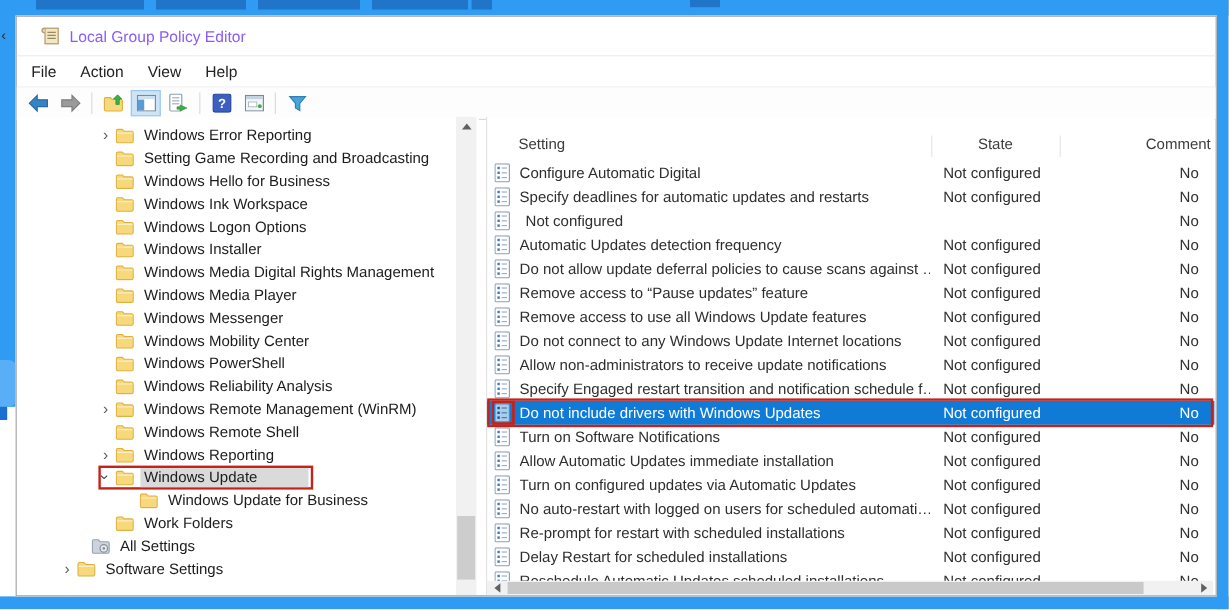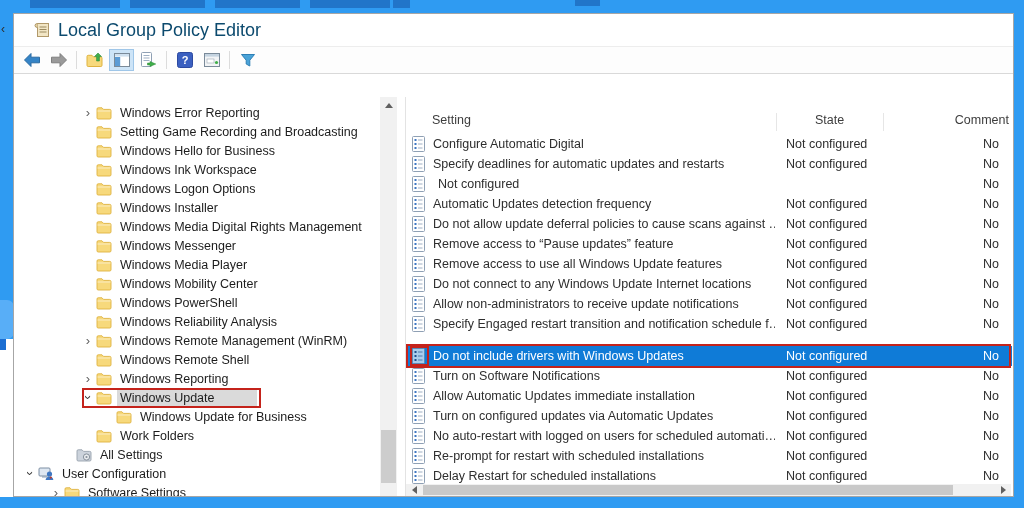--- a/index.html
+++ b/index.html
@@ -15,21 +15,21 @@
   .frame-left-light{left:0;top:300px;width:14px;height:39px;background:#58aef7;border-radius:0 7px 7px 0;}
   .frame-left-nub{left:0;top:339px;width:6px;height:11px;background:#1b6ed2;}
   .patch{position:absolute;top:0;height:8px;background:rgba(20,80,160,.50);}
   .edge-mark{position:absolute;left:1px;top:22px;color:#2d2d2d;font-size:12px;z-index:5;}
 
   
   #win{position:absolute;left:13px;top:13px;width:1001px;height:484px;background:#fff;
        border:1px solid #a6a6a6;box-sizing:border-box;}
   .titlebar{height:32px;display:flex;align-items:center;padding-left:19px;border-bottom:1px solid #ededed;}
   .titlebar .t-icon{display:flex;margin-right:7px;}
-  .title-text{font-size:18px;color:#0c4a6e;}
+  .title-text{font-size:13px;color:#8b5cf6;}
   .menubar{height:25px;display:flex;align-items:center;padding-left:2px;border-bottom:1px solid #f1f1f1;}
   .menu-item{font-size:13px;color:#222;padding:3px 10px;}
   .toolbar{height:26px;display:flex;align-items:center;padding-left:4px;background:#fdfdfd;
            border-bottom:1px solid #d9d9d9;}
   .tb-btn{width:25px;height:22px;display:flex;align-items:center;justify-content:center;
           border:1px solid transparent;background:transparent;padding:0;margin:0 1px;}
   .tb-btn.active{background:var(--tbactive,#cde4f7);border-color:#9fc6e8;}
   .tb-sep{width:1px;height:18px;background:#dcdcdc;margin:0 4px;}
 
   
@@ -59,21 +59,21 @@
 
   
   #right-pane{position:absolute;left:391px;top:0;right:1px;bottom:0;background:#fff;border-left:1px solid #e3e3e3;}
   #grid-header{position:absolute;top:14px;left:0;right:0;height:22px;font-size:12.5px;color:#3d3d3d;}
   .h-setting{position:absolute;left:26px;top:2px;}
   .h-state{position:absolute;left:370px;width:107px;top:2px;text-align:center;}
   .h-comment{position:absolute;left:477px;right:3px;top:2px;text-align:right;}
   .h-sep{position:absolute;top:2px;height:18px;width:1px;background:#e6e6e6;}
   #grid-rows{position:absolute;top:37px;left:0;right:0;}
   .grid-row{height:20px;display:flex;align-items:center;position:relative;font-size:12.5px;color:#2e2e2e;}
-  .grid-row.selected{background:var(--sel,#0078d7);color:#fff;margin-top:12px;}
+  .grid-row.selected{background:var(--sel,#0078d7);color:#fff;}
   .g-icon{width:15px;margin-left:6px;flex:none;display:flex;}
   .g-icon.boxed{box-shadow:0 0 0 2px var(--red,#c4231b);}
   .g-setting{margin-left:6px;flex:none;width:342px;white-space:nowrap;overflow:hidden;}
   .g-state{width:108px;flex:none;padding-left:11px;box-sizing:border-box;white-space:nowrap;}
   .g-comment{flex:1;text-align:right;padding-right:13px;}
   .sel-overlay{position:absolute;left:0;right:1px;top:-2px;bottom:-2px;border:2px solid var(--red,#c4231b);
                pointer-events:none;z-index:3;}
 
   
   #hscroll{position:absolute;left:0;right:1px;bottom:0;height:12px;background:#f1f1f1;z-index:4;}
@@ -107,20 +107,26 @@
           <rect x="4.5" y="2.5" width="11" height="13" fill="#f2e6c5" stroke="#b1996a"></rect>
           <path d="M4.5 2.5 q-2.5 0 -2.5 2 q0 2 2.5 2" fill="#e5d3a4" stroke="#b1996a"></path>
           <line x1="6.5" y1="6" x2="13.5" y2="6" stroke="#9b8a60"></line>
           <line x1="6.5" y1="8.5" x2="13.5" y2="8.5" stroke="#9b8a60"></line>
           <line x1="6.5" y1="11" x2="13.5" y2="11" stroke="#9b8a60"></line>
         </svg>
       </span>
       <span class="title-text">Local Group Policy Editor</span>
     </div>
 
+    <div class="menubar">
+      <span class="menu-item">File</span>
+      <span class="menu-item">Action</span>
+      <span class="menu-item">View</span>
+      <span class="menu-item">Help</span>
+    </div>
 
     <div class="toolbar">
         <button class="tb-btn">
           <span style="display: flex;">
             <svg width="18" height="16" viewBox="0 0 18 16">
               <path d="M8 1.5 L1.5 8 L8 14.5 V10.8 H16.5 V5.2 H8 Z" fill="#3584c6" stroke="#2a6ba3"></path>
             </svg>
           </span>
         </button>
         <button class="tb-btn">
@@ -277,33 +283,33 @@
             </div>
             <div class="tree-row lv3">
               <span class="chev"></span>
               <span class="node">
                 <span class="ticon">
                   <svg width="16" height="14" viewBox="0 0 16 14">
                     <path d="M1 3 Q1 1.8 2.2 1.8 H6 L7.5 3.4 H13.8 Q15 3.4 15 4.6 V11.8 Q15 13 13.8 13 H2.2 Q1 13 1 11.8 Z" fill="#f7d97c" stroke="#dfb23f" stroke-width="0.9"></path>
                     <path d="M1.4 5 H14.6" stroke="#fff" stroke-opacity="0.55" stroke-width="1"></path>
                   </svg>
                 </span>
+                <span class="tlabel">Windows Media Player</span>
+              </span>
+            </div>
+            <div class="tree-row lv3">
+              <span class="chev"></span>
+              <span class="node">
+                <span class="ticon">
+                  <svg width="16" height="14" viewBox="0 0 16 14">
+                    <path d="M1 3 Q1 1.8 2.2 1.8 H6 L7.5 3.4 H13.8 Q15 3.4 15 4.6 V11.8 Q15 13 13.8 13 H2.2 Q1 13 1 11.8 Z" fill="#f7d97c" stroke="#dfb23f" stroke-width="0.9"></path>
+                    <path d="M1.4 5 H14.6" stroke="#fff" stroke-opacity="0.55" stroke-width="1"></path>
+                  </svg>
+                </span>
                 <span class="tlabel">Windows Messenger</span>
-              </span>
-            </div>
-            <div class="tree-row lv3">
-              <span class="chev"></span>
-              <span class="node">
-                <span class="ticon">
-                  <svg width="16" height="14" viewBox="0 0 16 14">
-                    <path d="M1 3 Q1 1.8 2.2 1.8 H6 L7.5 3.4 H13.8 Q15 3.4 15 4.6 V11.8 Q15 13 13.8 13 H2.2 Q1 13 1 11.8 Z" fill="#f7d97c" stroke="#dfb23f" stroke-width="0.9"></path>
-                    <path d="M1.4 5 H14.6" stroke="#fff" stroke-opacity="0.55" stroke-width="1"></path>
-                  </svg>
-                </span>
-                <span class="tlabel">Windows Media Player</span>
               </span>
             </div>
             <div class="tree-row lv3">
               <span class="chev"></span>
               <span class="node">
                 <span class="ticon">
                   <svg width="16" height="14" viewBox="0 0 16 14">
                     <path d="M1 3 Q1 1.8 2.2 1.8 H6 L7.5 3.4 H13.8 Q15 3.4 15 4.6 V11.8 Q15 13 13.8 13 H2.2 Q1 13 1 11.8 Z" fill="#f7d97c" stroke="#dfb23f" stroke-width="0.9"></path>
                     <path d="M1.4 5 H14.6" stroke="#fff" stroke-opacity="0.55" stroke-width="1"></path>
                   </svg>
@@ -411,35 +417,20 @@
               <span class="chev"></span>
               <span class="node">
                 <span class="ticon">
                   <svg width="16" height="14" viewBox="0 0 16 14">
                     <path d="M1 3 Q1 1.8 2.2 1.8 H6 L7.5 3.4 H13.8 Q15 3.4 15 4.6 V11.8 Q15 13 13.8 13 H2.2 Q1 13 1 11.8 Z" fill="#ccd3dc" stroke="#97a1ad" stroke-width="0.9"></path>
                     <circle cx="10.5" cy="9" r="3.1" fill="#e9ecef" stroke="#87919c"></circle>
                     <circle cx="10.5" cy="9" r="1.1" fill="#87919c"></circle>
                   </svg>
                 </span>
                 <span class="tlabel">All Settings</span>
-              </span>
-            </div>
-            <div class="tree-row lv0">
-              <span class="chev expanded">›</span>
-              <span class="node">
-                <span class="ticon">
-                  <svg width="16" height="15" viewBox="0 0 16 15">
-                    <rect x="1" y="2" width="11" height="8" rx="1" fill="#dfe8f2" stroke="#7d8ea3"></rect>
-                    <rect x="4" y="10" width="5" height="1.6" fill="#9fb0c2"></rect>
-                    <circle cx="11.5" cy="8" r="2.6" fill="#3f77c2"></circle>
-                    <path d="M7.6 14 q0.6-3.6 3.9-3.6 q3.3 0 3.9 3.6 Z" fill="#3f77c2"></path>
-                    <circle cx="12.8" cy="11.6" r="1.1" fill="#c0392b"></circle>
-                  </svg>
-                </span>
-                <span class="tlabel">User Configuration</span>
               </span>
             </div>
             <div class="tree-row lv1">
               <span class="chev">›</span>
               <span class="node">
                 <span class="ticon">
                   <svg width="16" height="14" viewBox="0 0 16 14">
                     <path d="M1 3 Q1 1.8 2.2 1.8 H6 L7.5 3.4 H13.8 Q15 3.4 15 4.6 V11.8 Q15 13 13.8 13 H2.2 Q1 13 1 11.8 Z" fill="#f7d97c" stroke="#dfb23f" stroke-width="0.9"></path>
                     <path d="M1.4 5 H14.6" stroke="#fff" stroke-opacity="0.55" stroke-width="1"></path>
                   </svg>

